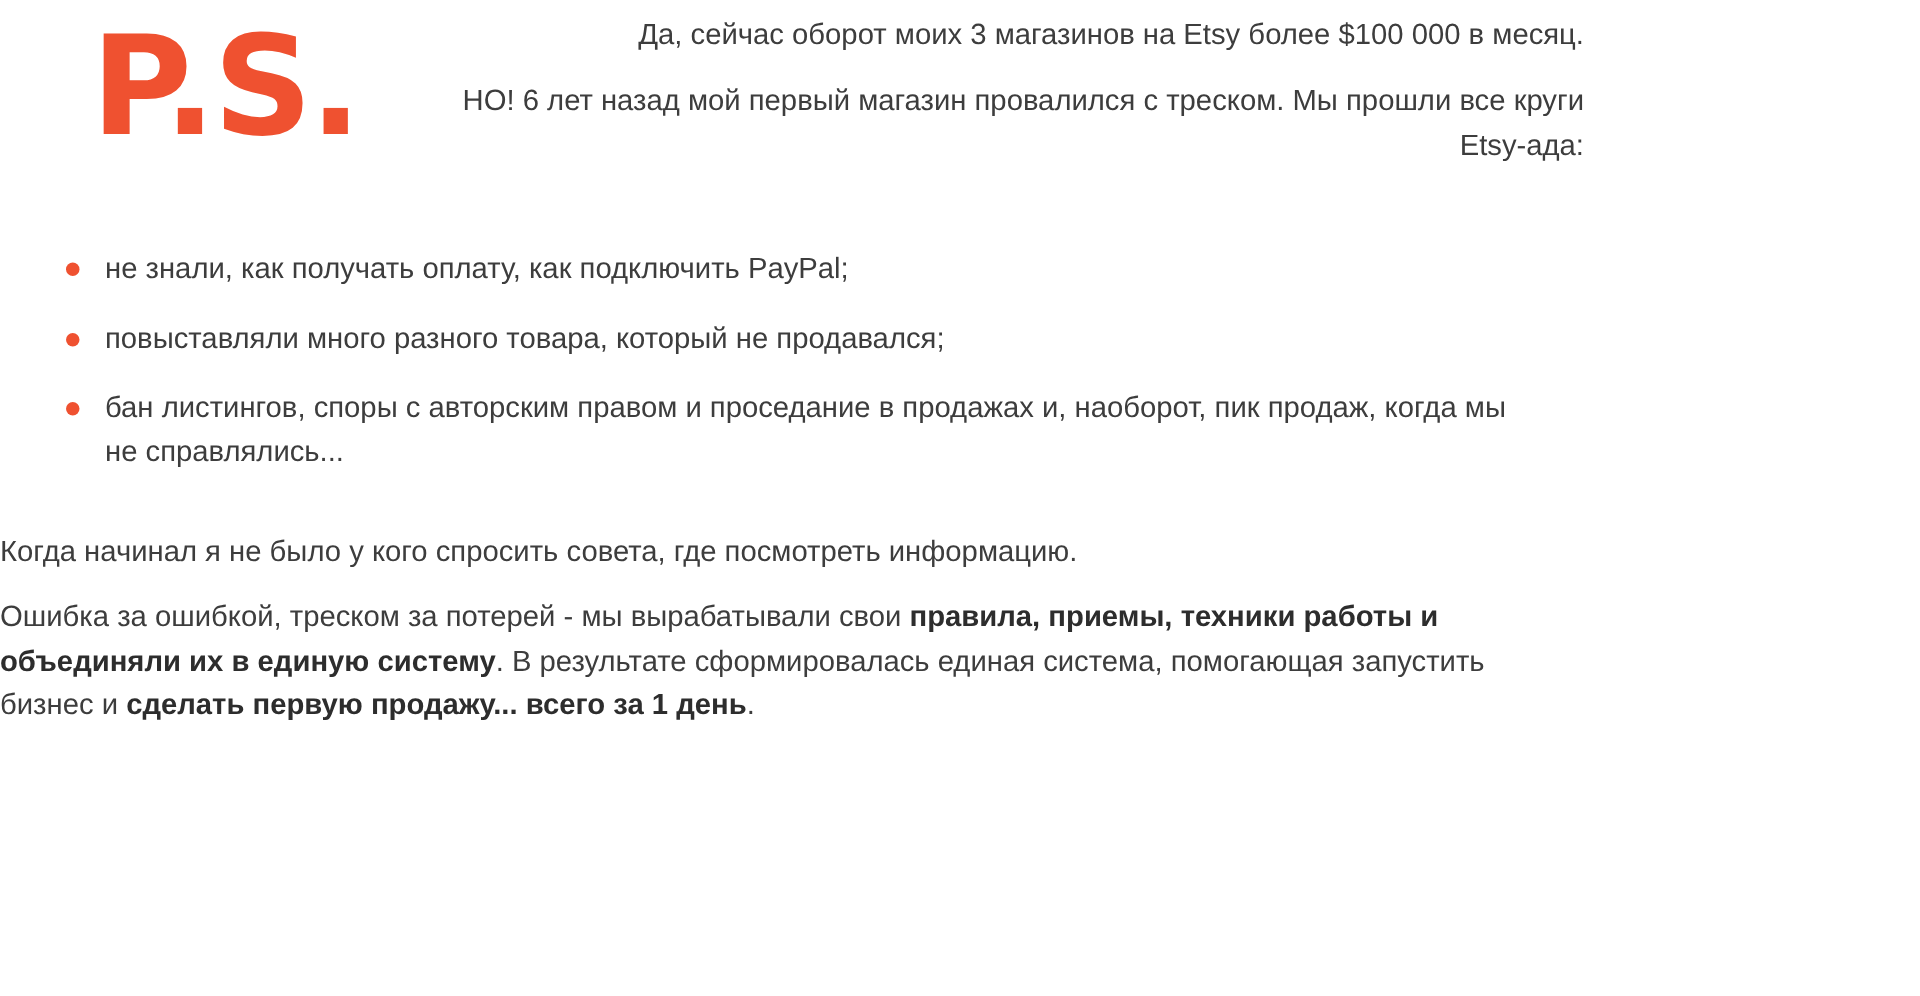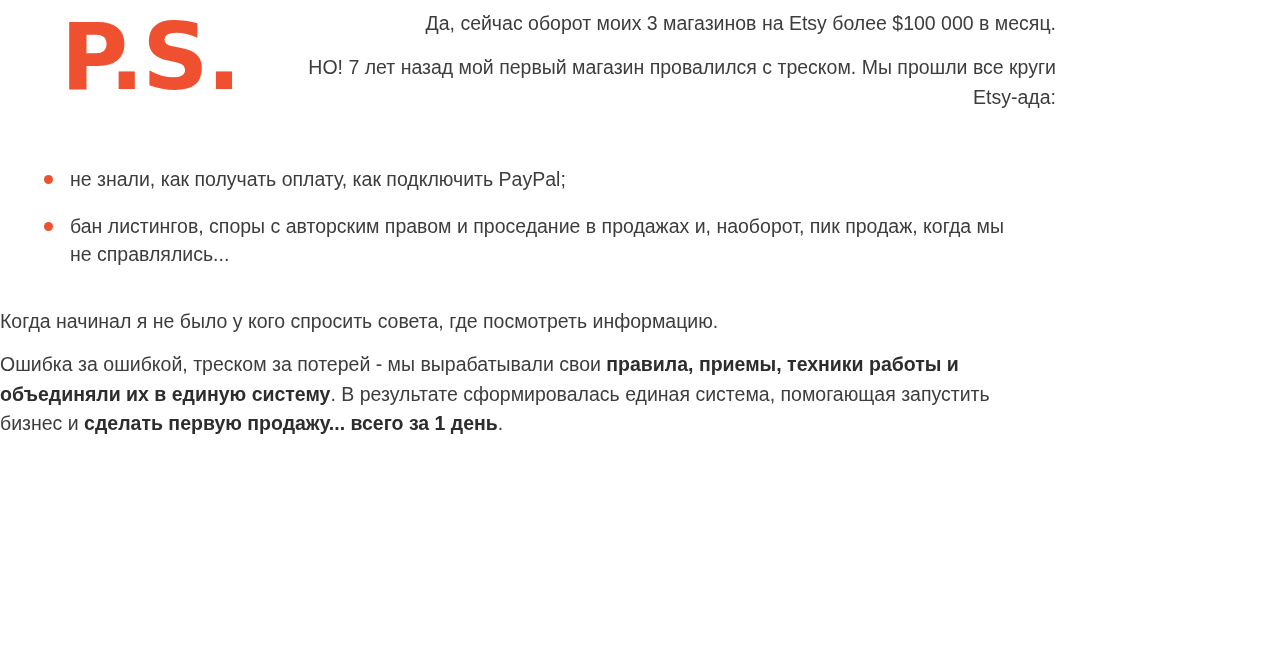--- a/index.html
+++ b/index.html
@@ -102,28 +102,32 @@
 </style>
 </head>
 <body>
 
 <div class="page">
 
   <div class="header">
     <div class="ps-mark">P.S.</div>
     <div class="intro">
       <p>Да, сейчас оборот моих 3 магазинов на Etsy более $100 000 в месяц.</p>
-      <p>НО! 7 лет назад мой первый магазин провалился с треском. Мы прошли все круги Etsy-ада:</p>
+      <p>НО! 6 лет назад мой первый магазин провалился с треском. Мы прошли все круги Etsy-ада:</p>
     </div>
   </div>
 
   <ul class="bullets">
     <li>
       <span class="dot"></span>
       <span>не знали, как получать оплату, как подключить PayPal;</span>
+    </li>
+    <li>
+      <span class="dot"></span>
+      <span>повыставляли много разного товара, который не продавался;</span>
     </li>
     <li>
       <span class="dot"></span>
       <span>бан листингов, споры с авторским правом и проседание в продажах и, наоборот, пик продаж, когда мы не справлялись...</span>
     </li>
   </ul>
 
   <div class="body-copy">
     <p><span>Когда начинал я не было у кого спросить совета, где посмотреть информацию.</span></p>
     <p><span>Ошибка за ошибкой, треском за потерей - мы вырабатывали свои </span><b>правила, приемы, техники работы и объединяли их в единую систему</b><span>. В результате сформировалась единая система, помогающая запустить бизнес и </span><b>сделать первую продажу... всего за 1 день</b><span>.</span></p>

